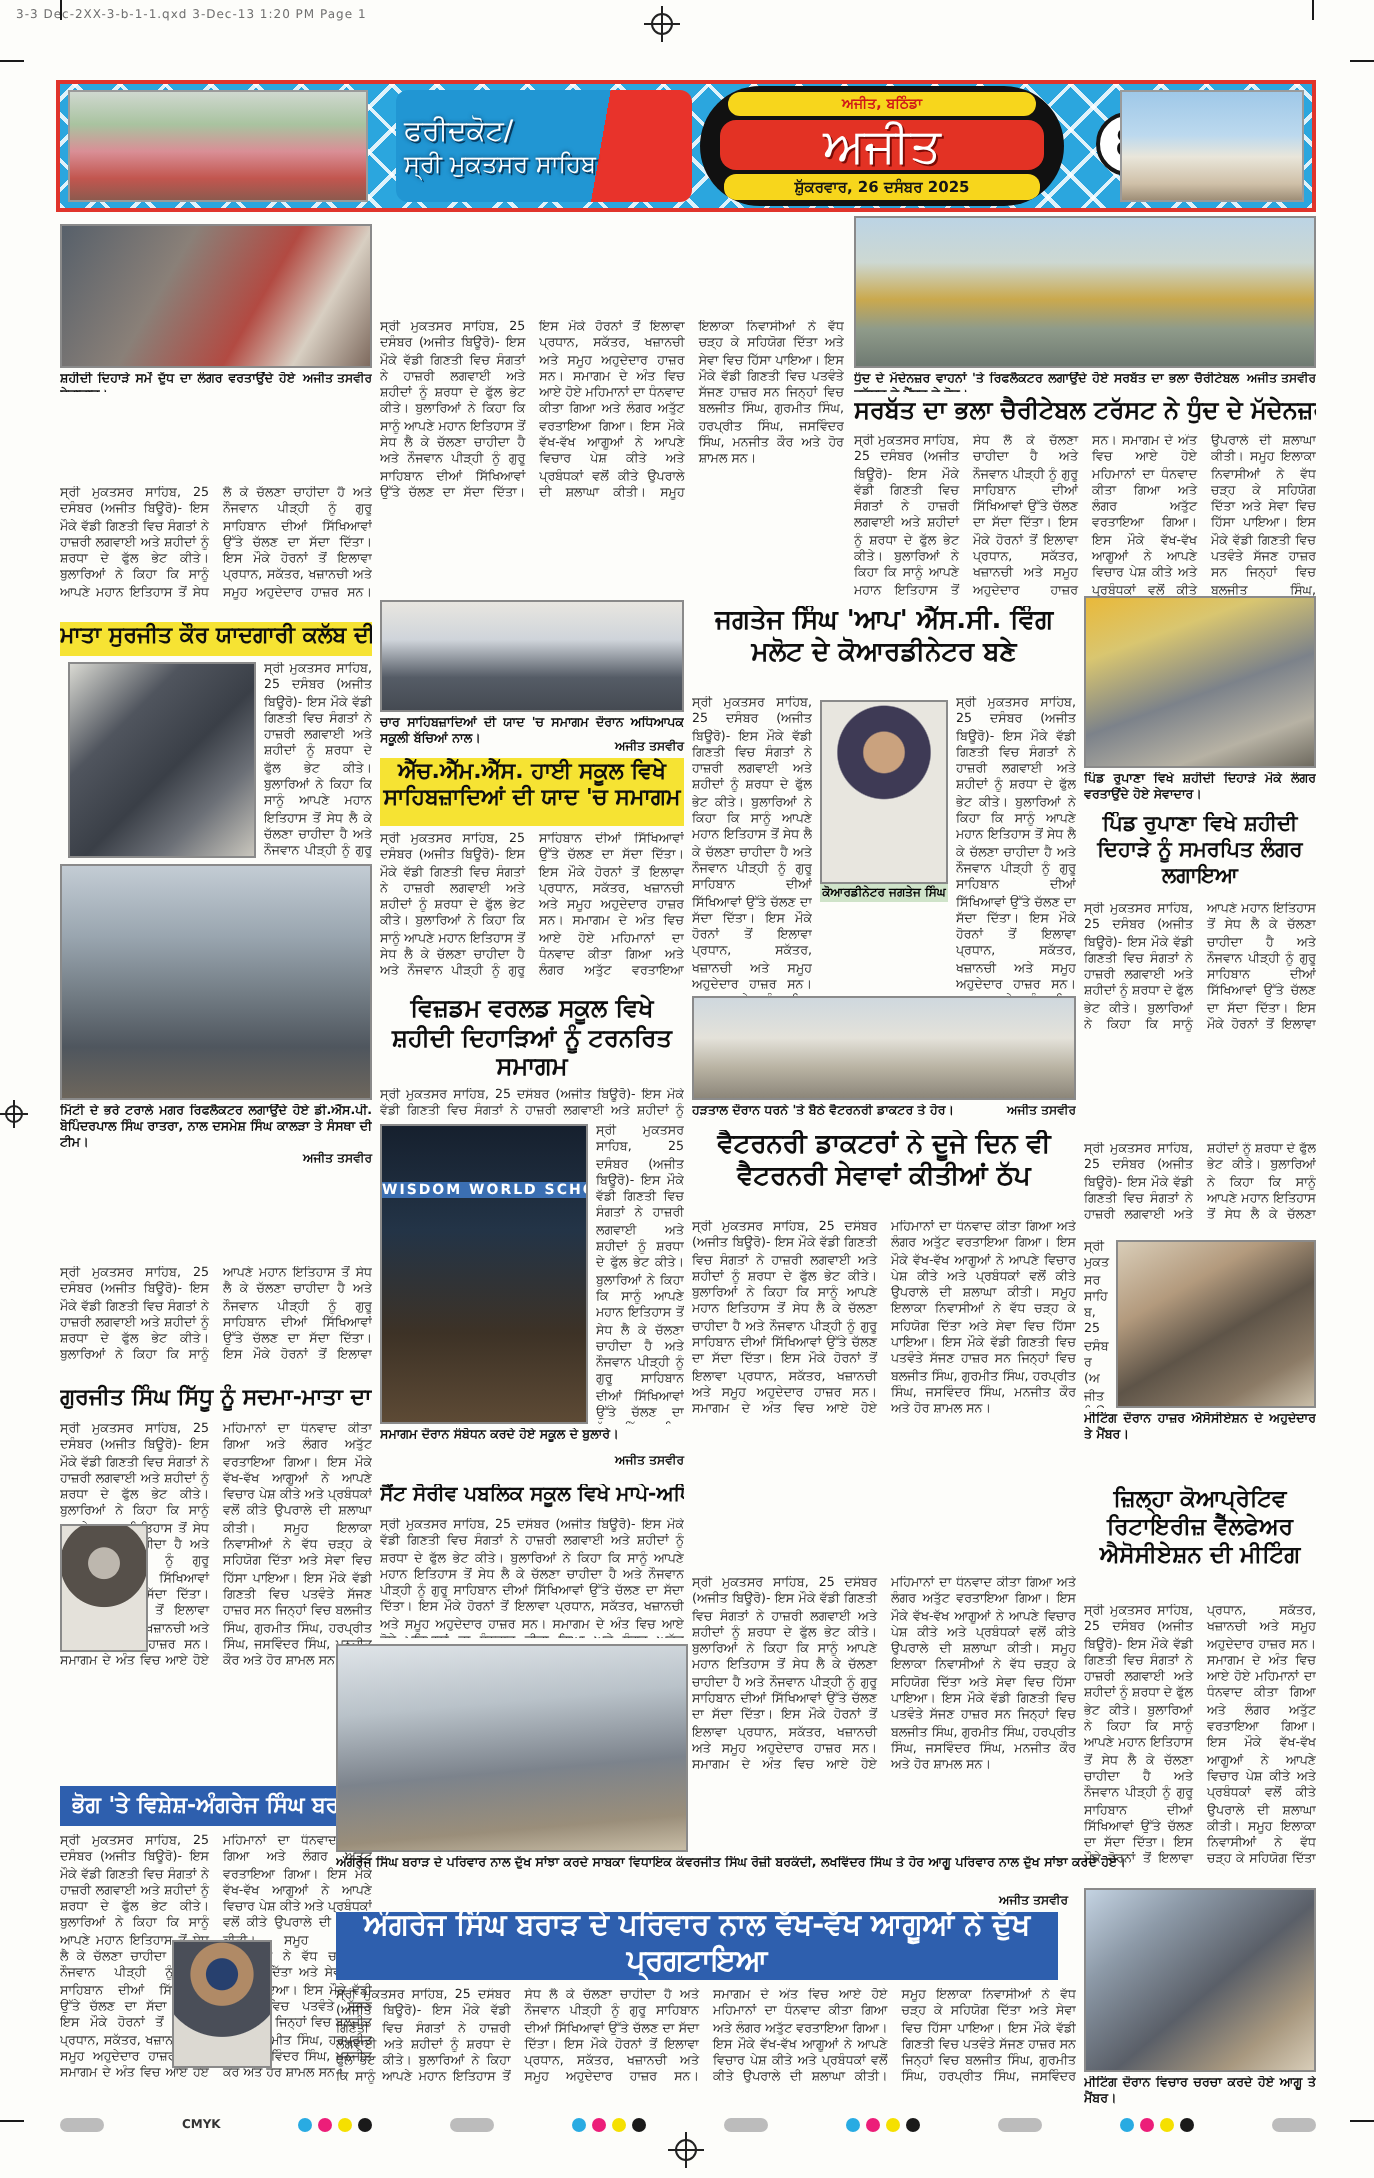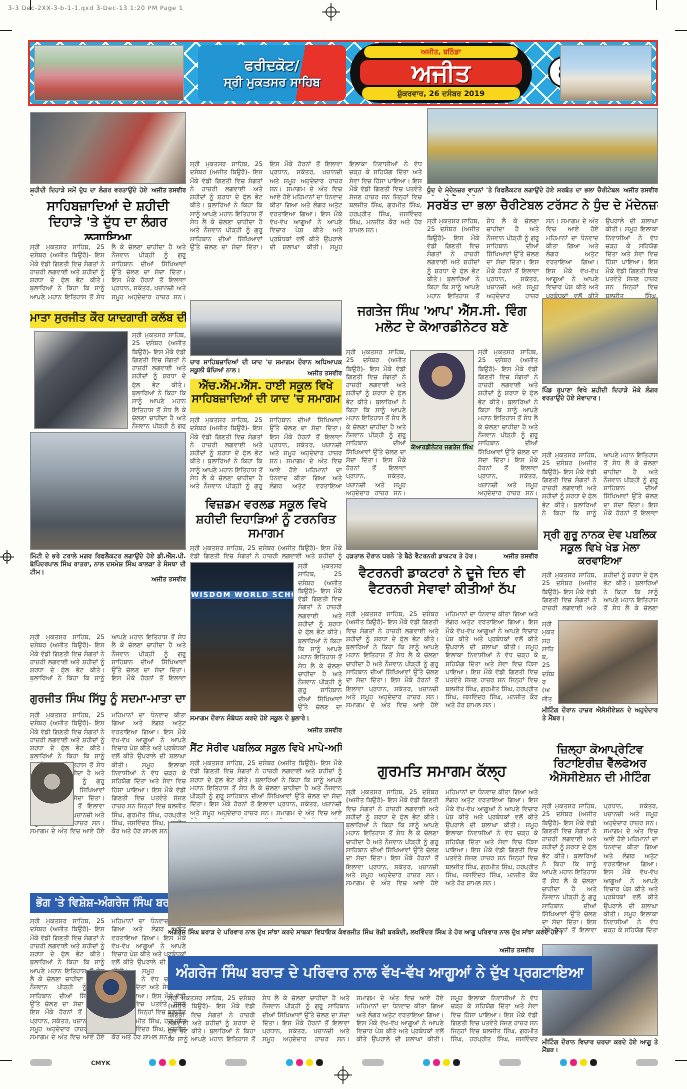--- a/index.html
+++ b/index.html
@@ -19,25 +19,25 @@
   .blueband{background:#2e5fae;color:#ffffff;display:flex;align-items:center;justify-content:center}
   .blueband .hl-in{color:#ffffff}
   .printline{font-size:6px;color:#6f6f6f;letter-spacing:.5px;white-space:nowrap}
   .mast{border:2px solid #e0342b;background:
     repeating-linear-gradient(45deg, rgba(255,255,255,.85) 0 2px, transparent 2px 16px),
     repeating-linear-gradient(-45deg, rgba(255,255,255,.85) 0 2px, transparent 2px 16px),
     #2ba6de}
   .mast-photo{position:absolute;top:3px;bottom:3px;overflow:hidden;border:1px solid #9a9a9a}
   .region-panel{position:absolute;display:flex;flex-direction:column;justify-content:center;gap:1px;
     background:linear-gradient(100deg,#2196d3 68%,#e8332b 68%);border-radius:6px;padding:2px 4px}
-  .region-panel div{color:#fff;font-weight:bold;text-align:center;text-shadow:0 0 2px #083a5e,1px 1px 0 #083a5e}
+  .region-panel div{color:#fff;font-weight:normal;text-shadow:0 0 2px #083a5e,1px 1px 0 #083a5e}
   .oval{position:absolute;background:#111;border-radius:34px;overflow:hidden;display:flex;flex-direction:column}
   .oval .strip-top{background:#f7d61c;color:#d01818;font-size:7px;font-weight:bold;text-align:center;line-height:12px;height:12px;margin:3px 14px 0 14px;border-radius:6px}
   .oval .brand-mid{flex:1;background:#e33224;margin:2px 10px;border-radius:8px;display:flex;align-items:center;justify-content:center}
-  .oval .brand-mid span{color:#fff;font-weight:bold;font-size:24px;line-height:1;text-shadow:1px 1px 0 #7a0b06}
+  .oval .brand-mid span{color:#fff;font-weight:normal;font-size:24px;line-height:1;text-shadow:1px 1px 0 #7a0b06}
   .oval .strip-bot{background:#f7d61c;color:#161616;font-size:7.5px;font-weight:bold;text-align:center;line-height:13px;height:13px;margin:0 12px 3px 12px;border-radius:6px}
   .pgnum{position:absolute;width:32px;height:32px;border-radius:50%;background:#fff;border:2px solid #161616;
     display:flex;align-items:center;justify-content:center;font-size:19px;font-weight:bold;color:#111}
   .regmark{position:absolute}
   .colorbar{position:absolute;display:flex;align-items:center;justify-content:space-between}
   .dotgrp{display:flex;gap:3px}
   .dot{width:7px;height:7px;border-radius:50%}
   .pill{width:22px;height:7px;border-radius:4px;background:#bcbcbc}
   .cropmark{position:absolute;background:#1a1a1a}
   .portrait-cap{font-size:6px;font-weight:bold;text-align:center;background:#cfe3c9;line-height:1.2;padding:1px}
@@ -74,34 +74,33 @@
     <div class="mast-photo" style="left:4px;width:150px;background:linear-gradient(180deg,#cfd8cf 0%,#a9c3a0 30%,#d98f96 55%,#c2564f 80%,#8d5a4e 100%)"></div>
     <div class="region-panel" style="left:168px;top:3px;width:148px;height:56px">
       <div style="font-size:14px">ਫਰੀਦਕੋਟ/</div>
       <div style="font-size:12px">ਸ੍ਰੀ ਮੁਕਤਸਰ ਸਾਹਿਬ</div>
     </div>
     <div class="oval" style="left:320px;top:1px;width:182px;height:60px">
       <div class="strip-top">ਅਜੀਤ, ਬਠਿੰਡਾ</div>
       <div class="brand-mid">
           <span>ਅਜੀਤ</span>
         </div>
-      <div class="strip-bot">ਸ਼ੁੱਕਰਵਾਰ, 26 ਦਸੰਬਰ 2019</div>
+      <div class="strip-bot">ਸ਼ੁੱਕਰਵਾਰ, 26 ਦਸੰਬਰ 2025</div>
     </div>
     <div class="pgnum" style="left:518px;top:14px">
         <span>8</span>
       </div>
     <div class="mast-photo" style="right:4px;width:92px;background:linear-gradient(180deg,#9fc8e8 0%,#bcd9ee 40%,#e9e6da 60%,#cfc0a8 85%,#9f8f78 100%)"></div>
   </div>
 
   <div class="photo" style="left:30px;top:112px;width:156px;height:72px;background:linear-gradient(120deg,#57606a,#8a8078 35%,#b24a42 62%,#d8cfc2 80%,#7e6a5e)"></div>
   <div class="abs caprow" style="left:30px;top:186px;width:156px;height:10px">
     <div class="cap">ਸ਼ਹੀਦੀ ਦਿਹਾੜੇ ਸਮੇਂ ਦੁੱਧ ਦਾ ਲੰਗਰ ਵਰਤਾਉਂਦੇ ਹੋਏ ਸੇਵਾਦਾਰ।</div>
     <div class="credit">ਅਜੀਤ ਤਸਵੀਰ</div>
   </div>
-  <div class="abs hl" style="left:30px;top:198px;width:156px;height:42px;font-size:13px">ਸਾਹਿਬਜ਼ਾਦਿਆਂ ਦੇ ਸ਼ਹੀਦੀ ਦਿਹਾੜੇ 'ਤੇ ਦੁੱਧ ਦਾ ਲੰਗਰ ਲਗਾਇਆ</div>
   <div class="abs body-txt cols2" style="left:30px;top:243px;width:156px;height:64px">ਸ੍ਰੀ ਮੁਕਤਸਰ ਸਾਹਿਬ, 25 ਦਸੰਬਰ (ਅਜੀਤ ਬਿਊਰੋ)- ਇਸ ਮੌਕੇ ਵੱਡੀ ਗਿਣਤੀ ਵਿਚ ਸੰਗਤਾਂ ਨੇ ਹਾਜ਼ਰੀ ਲਗਵਾਈ ਅਤੇ ਸ਼ਹੀਦਾਂ ਨੂੰ ਸ਼ਰਧਾ ਦੇ ਫੁੱਲ ਭੇਟ ਕੀਤੇ। ਬੁਲਾਰਿਆਂ ਨੇ ਕਿਹਾ ਕਿ ਸਾਨੂੰ ਆਪਣੇ ਮਹਾਨ ਇਤਿਹਾਸ ਤੋਂ ਸੇਧ ਲੈ ਕੇ ਚੱਲਣਾ ਚਾਹੀਦਾ ਹੈ ਅਤੇ ਨੌਜਵਾਨ ਪੀੜ੍ਹੀ ਨੂੰ ਗੁਰੂ ਸਾਹਿਬਾਨ ਦੀਆਂ ਸਿੱਖਿਆਵਾਂ ਉੱਤੇ ਚੱਲਣ ਦਾ ਸੱਦਾ ਦਿੱਤਾ। ਇਸ ਮੌਕੇ ਹੋਰਨਾਂ ਤੋਂ ਇਲਾਵਾ ਪ੍ਰਧਾਨ, ਸਕੱਤਰ, ਖਜ਼ਾਨਚੀ ਅਤੇ ਸਮੂਹ ਅਹੁਦੇਦਾਰ ਹਾਜ਼ਰ ਸਨ। ਸਮਾਗਮ ਦੇ ਅੰਤ ਵਿਚ ਆਏ ਹੋਏ ਮਹਿਮਾਨਾਂ ਦਾ ਧੰਨਵਾਦ ਕੀਤਾ ਗਿਆ ਅਤੇ ਲੰਗਰ ਅਤੁੱਟ ਵਰਤਾਇਆ ਗਿਆ। ਇਸ ਮੌਕੇ ਵੱਖ-ਵੱਖ ਆਗੂਆਂ ਨੇ ਆਪਣੇ ਵਿਚਾਰ ਪੇਸ਼ ਕੀਤੇ ਅਤੇ ਪ੍ਰਬੰਧਕਾਂ ਵਲੋਂ ਕੀਤੇ ਉਪਰਾਲੇ ਦੀ ਸ਼ਲਾਘਾ ਕੀਤੀ। ਸਮੂਹ ਇਲਾਕਾ ਨਿਵਾਸੀਆਂ ਨੇ ਵੱਧ ਚੜ੍ਹ ਕੇ ਸਹਿਯੋਗ ਦਿੱਤਾ ਅਤੇ ਸੇਵਾ ਵਿਚ ਹਿੱਸਾ ਪਾਇਆ। ਇਸ ਮੌਕੇ ਵੱਡੀ ਗਿਣਤੀ ਵਿਚ ਪਤਵੰਤੇ ਸੱਜਣ ਹਾਜ਼ਰ ਸਨ ਜਿਨ੍ਹਾਂ ਵਿਚ ਬਲਜੀਤ ਸਿੰਘ, ਗੁਰਮੀਤ ਸਿੰਘ, ਹਰਪ੍ਰੀਤ ਸਿੰਘ, ਜਸਵਿੰਦਰ ਸਿੰਘ, ਮਨਜੀਤ ਕੌਰ ਅਤੇ ਹੋਰ ਸ਼ਾਮਲ ਸਨ।</div>
 
   <div class="abs body-txt cols3" style="left:190px;top:160px;width:232px;height:146px">ਸ੍ਰੀ ਮੁਕਤਸਰ ਸਾਹਿਬ, 25 ਦਸੰਬਰ (ਅਜੀਤ ਬਿਊਰੋ)- ਇਸ ਮੌਕੇ ਵੱਡੀ ਗਿਣਤੀ ਵਿਚ ਸੰਗਤਾਂ ਨੇ ਹਾਜ਼ਰੀ ਲਗਵਾਈ ਅਤੇ ਸ਼ਹੀਦਾਂ ਨੂੰ ਸ਼ਰਧਾ ਦੇ ਫੁੱਲ ਭੇਟ ਕੀਤੇ। ਬੁਲਾਰਿਆਂ ਨੇ ਕਿਹਾ ਕਿ ਸਾਨੂੰ ਆਪਣੇ ਮਹਾਨ ਇਤਿਹਾਸ ਤੋਂ ਸੇਧ ਲੈ ਕੇ ਚੱਲਣਾ ਚਾਹੀਦਾ ਹੈ ਅਤੇ ਨੌਜਵਾਨ ਪੀੜ੍ਹੀ ਨੂੰ ਗੁਰੂ ਸਾਹਿਬਾਨ ਦੀਆਂ ਸਿੱਖਿਆਵਾਂ ਉੱਤੇ ਚੱਲਣ ਦਾ ਸੱਦਾ ਦਿੱਤਾ। ਇਸ ਮੌਕੇ ਹੋਰਨਾਂ ਤੋਂ ਇਲਾਵਾ ਪ੍ਰਧਾਨ, ਸਕੱਤਰ, ਖਜ਼ਾਨਚੀ ਅਤੇ ਸਮੂਹ ਅਹੁਦੇਦਾਰ ਹਾਜ਼ਰ ਸਨ। ਸਮਾਗਮ ਦੇ ਅੰਤ ਵਿਚ ਆਏ ਹੋਏ ਮਹਿਮਾਨਾਂ ਦਾ ਧੰਨਵਾਦ ਕੀਤਾ ਗਿਆ ਅਤੇ ਲੰਗਰ ਅਤੁੱਟ ਵਰਤਾਇਆ ਗਿਆ। ਇਸ ਮੌਕੇ ਵੱਖ-ਵੱਖ ਆਗੂਆਂ ਨੇ ਆਪਣੇ ਵਿਚਾਰ ਪੇਸ਼ ਕੀਤੇ ਅਤੇ ਪ੍ਰਬੰਧਕਾਂ ਵਲੋਂ ਕੀਤੇ ਉਪਰਾਲੇ ਦੀ ਸ਼ਲਾਘਾ ਕੀਤੀ। ਸਮੂਹ ਇਲਾਕਾ ਨਿਵਾਸੀਆਂ ਨੇ ਵੱਧ ਚੜ੍ਹ ਕੇ ਸਹਿਯੋਗ ਦਿੱਤਾ ਅਤੇ ਸੇਵਾ ਵਿਚ ਹਿੱਸਾ ਪਾਇਆ। ਇਸ ਮੌਕੇ ਵੱਡੀ ਗਿਣਤੀ ਵਿਚ ਪਤਵੰਤੇ ਸੱਜਣ ਹਾਜ਼ਰ ਸਨ ਜਿਨ੍ਹਾਂ ਵਿਚ ਬਲਜੀਤ ਸਿੰਘ, ਗੁਰਮੀਤ ਸਿੰਘ, ਹਰਪ੍ਰੀਤ ਸਿੰਘ, ਜਸਵਿੰਦਰ ਸਿੰਘ, ਮਨਜੀਤ ਕੌਰ ਅਤੇ ਹੋਰ ਸ਼ਾਮਲ ਸਨ।</div>
 
   <div class="photo" style="left:427px;top:108px;width:231px;height:76px;background:linear-gradient(180deg,#bcd4e4 0%,#cdd8d2 30%,#caa94e 55%,#8f9b8a 75%,#6f7a72 100%)"></div>
   <div class="abs caprow" style="left:427px;top:186px;width:231px;height:10px">
     <div class="cap">ਧੁੰਦ ਦੇ ਮੱਦੇਨਜ਼ਰ ਵਾਹਨਾਂ 'ਤੇ ਰਿਫਲੈਕਟਰ ਲਗਾਉਂਦੇ ਹੋਏ ਸਰਬੱਤ ਦਾ ਭਲਾ ਚੈਰੀਟੇਬਲ ਟਰੱਸਟ ਦੇ ਮੈਂਬਰ ਤੇ ਹੋਰ।</div>
     <div class="credit">ਅਜੀਤ ਤਸਵੀਰ</div>
   </div>
   <div class="abs hl" style="left:427px;top:198px;width:231px;height:16px;font-size:12px;white-space:nowrap">ਸਰਬੱਤ ਦਾ ਭਲਾ ਚੈਰੀਟੇਬਲ ਟਰੱਸਟ ਨੇ ਧੁੰਦ ਦੇ ਮੱਦੇਨਜ਼ਰ ਲਗਾਏ ਰਿਫਲੈਕਟਰ</div>
@@ -124,22 +123,22 @@
   <div class="abs" style="left:410px;top:350px;width:64px;height:112px">
     <div style="width:64px;height:92px;border:1px solid #8a8a8a;background:radial-gradient(circle at 50% 28%, #caa27e 0 14%, #3e3a55 15% 32%, #e8e6df 33% 100%)"></div>
     <div class="portrait-cap">ਕੋਆਰਡੀਨੇਟਰ ਜਗਤੇਜ ਸਿੰਘ</div>
   </div>
   <div class="abs body-txt" style="left:478px;top:348px;width:60px;height:152px">ਸ੍ਰੀ ਮੁਕਤਸਰ ਸਾਹਿਬ, 25 ਦਸੰਬਰ (ਅਜੀਤ ਬਿਊਰੋ)- ਇਸ ਮੌਕੇ ਵੱਡੀ ਗਿਣਤੀ ਵਿਚ ਸੰਗਤਾਂ ਨੇ ਹਾਜ਼ਰੀ ਲਗਵਾਈ ਅਤੇ ਸ਼ਹੀਦਾਂ ਨੂੰ ਸ਼ਰਧਾ ਦੇ ਫੁੱਲ ਭੇਟ ਕੀਤੇ। ਬੁਲਾਰਿਆਂ ਨੇ ਕਿਹਾ ਕਿ ਸਾਨੂੰ ਆਪਣੇ ਮਹਾਨ ਇਤਿਹਾਸ ਤੋਂ ਸੇਧ ਲੈ ਕੇ ਚੱਲਣਾ ਚਾਹੀਦਾ ਹੈ ਅਤੇ ਨੌਜਵਾਨ ਪੀੜ੍ਹੀ ਨੂੰ ਗੁਰੂ ਸਾਹਿਬਾਨ ਦੀਆਂ ਸਿੱਖਿਆਵਾਂ ਉੱਤੇ ਚੱਲਣ ਦਾ ਸੱਦਾ ਦਿੱਤਾ। ਇਸ ਮੌਕੇ ਹੋਰਨਾਂ ਤੋਂ ਇਲਾਵਾ ਪ੍ਰਧਾਨ, ਸਕੱਤਰ, ਖਜ਼ਾਨਚੀ ਅਤੇ ਸਮੂਹ ਅਹੁਦੇਦਾਰ ਹਾਜ਼ਰ ਸਨ। ਸਮਾਗਮ ਦੇ ਅੰਤ ਵਿਚ ਆਏ ਹੋਏ ਮਹਿਮਾਨਾਂ ਦਾ ਧੰਨਵਾਦ ਕੀਤਾ ਗਿਆ ਅਤੇ ਲੰਗਰ ਅਤੁੱਟ ਵਰਤਾਇਆ ਗਿਆ। ਇਸ ਮੌਕੇ ਵੱਖ-ਵੱਖ ਆਗੂਆਂ ਨੇ ਆਪਣੇ ਵਿਚਾਰ ਪੇਸ਼ ਕੀਤੇ ਅਤੇ ਪ੍ਰਬੰਧਕਾਂ ਵਲੋਂ ਕੀਤੇ ਉਪਰਾਲੇ ਦੀ ਸ਼ਲਾਘਾ ਕੀਤੀ। ਸਮੂਹ ਇਲਾਕਾ ਨਿਵਾਸੀਆਂ ਨੇ ਵੱਧ ਚੜ੍ਹ ਕੇ ਸਹਿਯੋਗ ਦਿੱਤਾ ਅਤੇ ਸੇਵਾ ਵਿਚ ਹਿੱਸਾ ਪਾਇਆ। ਇਸ ਮੌਕੇ ਵੱਡੀ ਗਿਣਤੀ ਵਿਚ ਪਤਵੰਤੇ ਸੱਜਣ ਹਾਜ਼ਰ ਸਨ ਜਿਨ੍ਹਾਂ ਵਿਚ ਬਲਜੀਤ ਸਿੰਘ, ਗੁਰਮੀਤ ਸਿੰਘ, ਹਰਪ੍ਰੀਤ ਸਿੰਘ, ਜਸਵਿੰਦਰ ਸਿੰਘ, ਮਨਜੀਤ ਕੌਰ ਅਤੇ ਹੋਰ ਸ਼ਾਮਲ ਸਨ।</div>
 
   <div class="photo" style="left:542px;top:298px;width:116px;height:86px;background:linear-gradient(160deg,#e9b93a 0%,#d9c670 25%,#7c828a 55%,#b7b2a4 80%,#6e6a5f 100%)"></div>
   <div class="abs caprow" style="left:542px;top:386px;width:116px;height:18px">
     <div class="cap">ਪਿੰਡ ਰੁਪਾਣਾ ਵਿਖੇ ਸ਼ਹੀਦੀ ਦਿਹਾੜੇ ਮੌਕੇ ਲੰਗਰ ਵਰਤਾਉਂਦੇ ਹੋਏ ਸੇਵਾਦਾਰ।</div>
   </div>
+  <div class="abs hl" style="left:542px;top:406px;width:116px;height:42px;font-size:10.5px">ਪਿੰਡ ਰੁਪਾਣਾ ਵਿਖੇ ਸ਼ਹੀਦੀ ਦਿਹਾੜੇ ਨੂੰ ਸਮਰਪਿਤ ਲੰਗਰ ਲਗਾਇਆ</div>
   <div class="abs body-txt cols2" style="left:542px;top:451px;width:116px;height:74px">ਸ੍ਰੀ ਮੁਕਤਸਰ ਸਾਹਿਬ, 25 ਦਸੰਬਰ (ਅਜੀਤ ਬਿਊਰੋ)- ਇਸ ਮੌਕੇ ਵੱਡੀ ਗਿਣਤੀ ਵਿਚ ਸੰਗਤਾਂ ਨੇ ਹਾਜ਼ਰੀ ਲਗਵਾਈ ਅਤੇ ਸ਼ਹੀਦਾਂ ਨੂੰ ਸ਼ਰਧਾ ਦੇ ਫੁੱਲ ਭੇਟ ਕੀਤੇ। ਬੁਲਾਰਿਆਂ ਨੇ ਕਿਹਾ ਕਿ ਸਾਨੂੰ ਆਪਣੇ ਮਹਾਨ ਇਤਿਹਾਸ ਤੋਂ ਸੇਧ ਲੈ ਕੇ ਚੱਲਣਾ ਚਾਹੀਦਾ ਹੈ ਅਤੇ ਨੌਜਵਾਨ ਪੀੜ੍ਹੀ ਨੂੰ ਗੁਰੂ ਸਾਹਿਬਾਨ ਦੀਆਂ ਸਿੱਖਿਆਵਾਂ ਉੱਤੇ ਚੱਲਣ ਦਾ ਸੱਦਾ ਦਿੱਤਾ। ਇਸ ਮੌਕੇ ਹੋਰਨਾਂ ਤੋਂ ਇਲਾਵਾ ਪ੍ਰਧਾਨ, ਸਕੱਤਰ, ਖਜ਼ਾਨਚੀ ਅਤੇ ਸਮੂਹ ਅਹੁਦੇਦਾਰ ਹਾਜ਼ਰ ਸਨ। ਸਮਾਗਮ ਦੇ ਅੰਤ ਵਿਚ ਆਏ ਹੋਏ ਮਹਿਮਾਨਾਂ ਦਾ ਧੰਨਵਾਦ ਕੀਤਾ ਗਿਆ ਅਤੇ ਲੰਗਰ ਅਤੁੱਟ ਵਰਤਾਇਆ ਗਿਆ। ਇਸ ਮੌਕੇ ਵੱਖ-ਵੱਖ ਆਗੂਆਂ ਨੇ ਆਪਣੇ ਵਿਚਾਰ ਪੇਸ਼ ਕੀਤੇ ਅਤੇ ਪ੍ਰਬੰਧਕਾਂ ਵਲੋਂ ਕੀਤੇ ਉਪਰਾਲੇ ਦੀ ਸ਼ਲਾਘਾ ਕੀਤੀ। ਸਮੂਹ ਇਲਾਕਾ ਨਿਵਾਸੀਆਂ ਨੇ ਵੱਧ ਚੜ੍ਹ ਕੇ ਸਹਿਯੋਗ ਦਿੱਤਾ ਅਤੇ ਸੇਵਾ ਵਿਚ ਹਿੱਸਾ ਪਾਇਆ। ਇਸ ਮੌਕੇ ਵੱਡੀ ਗਿਣਤੀ ਵਿਚ ਪਤਵੰਤੇ ਸੱਜਣ ਹਾਜ਼ਰ ਸਨ ਜਿਨ੍ਹਾਂ ਵਿਚ ਬਲਜੀਤ ਸਿੰਘ, ਗੁਰਮੀਤ ਸਿੰਘ, ਹਰਪ੍ਰੀਤ ਸਿੰਘ, ਜਸਵਿੰਦਰ ਸਿੰਘ, ਮਨਜੀਤ ਕੌਰ ਅਤੇ ਹੋਰ ਸ਼ਾਮਲ ਸਨ।</div>
-  <div class="abs hl" style="left:542px;top:528px;width:116px;height:40px;font-size:10.5px">ਸ੍ਰੀ ਗੁਰੂ ਨਾਨਕ ਦੇਵ ਪਬਲਿਕ ਸਕੂਲ ਵਿਖੇ ਖੇਡ ਮੇਲਾ ਕਰਵਾਇਆ</div>
   <div class="abs body-txt cols2" style="left:542px;top:571px;width:116px;height:46px">ਸ੍ਰੀ ਮੁਕਤਸਰ ਸਾਹਿਬ, 25 ਦਸੰਬਰ (ਅਜੀਤ ਬਿਊਰੋ)- ਇਸ ਮੌਕੇ ਵੱਡੀ ਗਿਣਤੀ ਵਿਚ ਸੰਗਤਾਂ ਨੇ ਹਾਜ਼ਰੀ ਲਗਵਾਈ ਅਤੇ ਸ਼ਹੀਦਾਂ ਨੂੰ ਸ਼ਰਧਾ ਦੇ ਫੁੱਲ ਭੇਟ ਕੀਤੇ। ਬੁਲਾਰਿਆਂ ਨੇ ਕਿਹਾ ਕਿ ਸਾਨੂੰ ਆਪਣੇ ਮਹਾਨ ਇਤਿਹਾਸ ਤੋਂ ਸੇਧ ਲੈ ਕੇ ਚੱਲਣਾ ਚਾਹੀਦਾ ਹੈ ਅਤੇ ਨੌਜਵਾਨ ਪੀੜ੍ਹੀ ਨੂੰ ਗੁਰੂ ਸਾਹਿਬਾਨ ਦੀਆਂ ਸਿੱਖਿਆਵਾਂ ਉੱਤੇ ਚੱਲਣ ਦਾ ਸੱਦਾ ਦਿੱਤਾ। ਇਸ ਮੌਕੇ ਹੋਰਨਾਂ ਤੋਂ ਇਲਾਵਾ ਪ੍ਰਧਾਨ, ਸਕੱਤਰ, ਖਜ਼ਾਨਚੀ ਅਤੇ ਸਮੂਹ ਅਹੁਦੇਦਾਰ ਹਾਜ਼ਰ ਸਨ। ਸਮਾਗਮ ਦੇ ਅੰਤ ਵਿਚ ਆਏ ਹੋਏ ਮਹਿਮਾਨਾਂ ਦਾ ਧੰਨਵਾਦ ਕੀਤਾ ਗਿਆ ਅਤੇ ਲੰਗਰ ਅਤੁੱਟ ਵਰਤਾਇਆ ਗਿਆ। ਇਸ ਮੌਕੇ ਵੱਖ-ਵੱਖ ਆਗੂਆਂ ਨੇ ਆਪਣੇ ਵਿਚਾਰ ਪੇਸ਼ ਕੀਤੇ ਅਤੇ ਪ੍ਰਬੰਧਕਾਂ ਵਲੋਂ ਕੀਤੇ ਉਪਰਾਲੇ ਦੀ ਸ਼ਲਾਘਾ ਕੀਤੀ। ਸਮੂਹ ਇਲਾਕਾ ਨਿਵਾਸੀਆਂ ਨੇ ਵੱਧ ਚੜ੍ਹ ਕੇ ਸਹਿਯੋਗ ਦਿੱਤਾ ਅਤੇ ਸੇਵਾ ਵਿਚ ਹਿੱਸਾ ਪਾਇਆ। ਇਸ ਮੌਕੇ ਵੱਡੀ ਗਿਣਤੀ ਵਿਚ ਪਤਵੰਤੇ ਸੱਜਣ ਹਾਜ਼ਰ ਸਨ ਜਿਨ੍ਹਾਂ ਵਿਚ ਬਲਜੀਤ ਸਿੰਘ, ਗੁਰਮੀਤ ਸਿੰਘ, ਹਰਪ੍ਰੀਤ ਸਿੰਘ, ਜਸਵਿੰਦਰ ਸਿੰਘ, ਮਨਜੀਤ ਕੌਰ ਅਤੇ ਹੋਰ ਸ਼ਾਮਲ ਸਨ।</div>
   <div class="abs body-txt" style="left:542px;top:620px;width:13px;height:84px">ਸ੍ਰੀ ਮੁਕਤਸਰ ਸਾਹਿਬ, 25 ਦਸੰਬਰ (ਅਜੀਤ ਬਿਊਰੋ)- ਇਸ ਮੌਕੇ ਵੱਡੀ ਗਿਣਤੀ ਵਿਚ ਸੰਗਤਾਂ ਨੇ ਹਾਜ਼ਰੀ ਲਗਵਾਈ ਅਤੇ ਸ਼ਹੀਦਾਂ ਨੂੰ ਸ਼ਰਧਾ ਦੇ ਫੁੱਲ ਭੇਟ ਕੀਤੇ। ਬੁਲਾਰਿਆਂ ਨੇ ਕਿਹਾ ਕਿ ਸਾਨੂੰ ਆਪਣੇ ਮਹਾਨ ਇਤਿਹਾਸ ਤੋਂ ਸੇਧ ਲੈ ਕੇ ਚੱਲਣਾ ਚਾਹੀਦਾ ਹੈ ਅਤੇ ਨੌਜਵਾਨ ਪੀੜ੍ਹੀ ਨੂੰ ਗੁਰੂ ਸਾਹਿਬਾਨ ਦੀਆਂ ਸਿੱਖਿਆਵਾਂ ਉੱਤੇ ਚੱਲਣ ਦਾ ਸੱਦਾ ਦਿੱਤਾ। ਇਸ ਮੌਕੇ ਹੋਰਨਾਂ ਤੋਂ ਇਲਾਵਾ ਪ੍ਰਧਾਨ, ਸਕੱਤਰ, ਖਜ਼ਾਨਚੀ ਅਤੇ ਸਮੂਹ ਅਹੁਦੇਦਾਰ ਹਾਜ਼ਰ ਸਨ। ਸਮਾਗਮ ਦੇ ਅੰਤ ਵਿਚ ਆਏ ਹੋਏ ਮਹਿਮਾਨਾਂ ਦਾ ਧੰਨਵਾਦ ਕੀਤਾ ਗਿਆ ਅਤੇ ਲੰਗਰ ਅਤੁੱਟ ਵਰਤਾਇਆ ਗਿਆ। ਇਸ ਮੌਕੇ ਵੱਖ-ਵੱਖ ਆਗੂਆਂ ਨੇ ਆਪਣੇ ਵਿਚਾਰ ਪੇਸ਼ ਕੀਤੇ ਅਤੇ ਪ੍ਰਬੰਧਕਾਂ ਵਲੋਂ ਕੀਤੇ ਉਪਰਾਲੇ ਦੀ ਸ਼ਲਾਘਾ ਕੀਤੀ। ਸਮੂਹ ਇਲਾਕਾ ਨਿਵਾਸੀਆਂ ਨੇ ਵੱਧ ਚੜ੍ਹ ਕੇ ਸਹਿਯੋਗ ਦਿੱਤਾ ਅਤੇ ਸੇਵਾ ਵਿਚ ਹਿੱਸਾ ਪਾਇਆ। ਇਸ ਮੌਕੇ ਵੱਡੀ ਗਿਣਤੀ ਵਿਚ ਪਤਵੰਤੇ ਸੱਜਣ ਹਾਜ਼ਰ ਸਨ ਜਿਨ੍ਹਾਂ ਵਿਚ ਬਲਜੀਤ ਸਿੰਘ, ਗੁਰਮੀਤ ਸਿੰਘ, ਹਰਪ੍ਰੀਤ ਸਿੰਘ, ਜਸਵਿੰਦਰ ਸਿੰਘ, ਮਨਜੀਤ ਕੌਰ ਅਤੇ ਹੋਰ ਸ਼ਾਮਲ ਸਨ।</div>
   <div class="photo" style="left:558px;top:620px;width:100px;height:84px;background:linear-gradient(150deg,#d9cdb8 0%,#b39a7d 30%,#5e5448 55%,#8c7b66 80%,#cabfa9 100%)"></div>
   <div class="abs caprow" style="left:542px;top:706px;width:116px;height:26px">
     <div class="cap">ਮੀਟਿੰਗ ਦੌਰਾਨ ਹਾਜ਼ਰ ਐਸੋਸੀਏਸ਼ਨ ਦੇ ਅਹੁਦੇਦਾਰ ਤੇ ਮੈਂਬਰ।</div>
   </div>
   <div class="abs hl" style="left:542px;top:742px;width:116px;height:56px;font-size:11.5px">ਜ਼ਿਲ੍ਹਾ ਕੋਆਪ੍ਰੇਟਿਵ ਰਿਟਾਇਰੀਜ਼ ਵੈੱਲਫੇਅਰ ਐਸੋਸੀਏਸ਼ਨ ਦੀ ਮੀਟਿੰਗ</div>
   <div class="abs body-txt cols2" style="left:542px;top:802px;width:116px;height:138px">ਸ੍ਰੀ ਮੁਕਤਸਰ ਸਾਹਿਬ, 25 ਦਸੰਬਰ (ਅਜੀਤ ਬਿਊਰੋ)- ਇਸ ਮੌਕੇ ਵੱਡੀ ਗਿਣਤੀ ਵਿਚ ਸੰਗਤਾਂ ਨੇ ਹਾਜ਼ਰੀ ਲਗਵਾਈ ਅਤੇ ਸ਼ਹੀਦਾਂ ਨੂੰ ਸ਼ਰਧਾ ਦੇ ਫੁੱਲ ਭੇਟ ਕੀਤੇ। ਬੁਲਾਰਿਆਂ ਨੇ ਕਿਹਾ ਕਿ ਸਾਨੂੰ ਆਪਣੇ ਮਹਾਨ ਇਤਿਹਾਸ ਤੋਂ ਸੇਧ ਲੈ ਕੇ ਚੱਲਣਾ ਚਾਹੀਦਾ ਹੈ ਅਤੇ ਨੌਜਵਾਨ ਪੀੜ੍ਹੀ ਨੂੰ ਗੁਰੂ ਸਾਹਿਬਾਨ ਦੀਆਂ ਸਿੱਖਿਆਵਾਂ ਉੱਤੇ ਚੱਲਣ ਦਾ ਸੱਦਾ ਦਿੱਤਾ। ਇਸ ਮੌਕੇ ਹੋਰਨਾਂ ਤੋਂ ਇਲਾਵਾ ਪ੍ਰਧਾਨ, ਸਕੱਤਰ, ਖਜ਼ਾਨਚੀ ਅਤੇ ਸਮੂਹ ਅਹੁਦੇਦਾਰ ਹਾਜ਼ਰ ਸਨ। ਸਮਾਗਮ ਦੇ ਅੰਤ ਵਿਚ ਆਏ ਹੋਏ ਮਹਿਮਾਨਾਂ ਦਾ ਧੰਨਵਾਦ ਕੀਤਾ ਗਿਆ ਅਤੇ ਲੰਗਰ ਅਤੁੱਟ ਵਰਤਾਇਆ ਗਿਆ। ਇਸ ਮੌਕੇ ਵੱਖ-ਵੱਖ ਆਗੂਆਂ ਨੇ ਆਪਣੇ ਵਿਚਾਰ ਪੇਸ਼ ਕੀਤੇ ਅਤੇ ਪ੍ਰਬੰਧਕਾਂ ਵਲੋਂ ਕੀਤੇ ਉਪਰਾਲੇ ਦੀ ਸ਼ਲਾਘਾ ਕੀਤੀ। ਸਮੂਹ ਇਲਾਕਾ ਨਿਵਾਸੀਆਂ ਨੇ ਵੱਧ ਚੜ੍ਹ ਕੇ ਸਹਿਯੋਗ ਦਿੱਤਾ ਅਤੇ ਸੇਵਾ ਵਿਚ ਹਿੱਸਾ ਪਾਇਆ। ਇਸ ਮੌਕੇ ਵੱਡੀ ਗਿਣਤੀ ਵਿਚ ਪਤਵੰਤੇ ਸੱਜਣ ਹਾਜ਼ਰ ਸਨ ਜਿਨ੍ਹਾਂ ਵਿਚ ਬਲਜੀਤ ਸਿੰਘ, ਗੁਰਮੀਤ ਸਿੰਘ, ਹਰਪ੍ਰੀਤ ਸਿੰਘ, ਜਸਵਿੰਦਰ ਸਿੰਘ, ਮਨਜੀਤ ਕੌਰ ਅਤੇ ਹੋਰ ਸ਼ਾਮਲ ਸਨ।</div>
   <div class="photo" style="left:542px;top:944px;width:116px;height:92px;background:linear-gradient(140deg,#c4d3e2 0%,#8d9aa8 25%,#5a5f68 55%,#a8987f 80%,#d8cdb8 100%)"></div>
   <div class="abs caprow" style="left:542px;top:1038px;width:116px;height:14px">
@@ -179,28 +178,27 @@
   <div class="photo" style="left:168px;top:822px;width:176px;height:104px;background:linear-gradient(175deg,#dfe4e8 0%,#b9c2c9 30%,#7c838c 60%,#9a8e7a 85%,#c8bda6 100%)"></div>
 
   <div class="photo" style="left:346px;top:498px;width:192px;height:52px;background:linear-gradient(180deg,#cfd8de 0%,#e4e2da 40%,#b8b2a2 70%,#8c867a 100%)"></div>
   <div class="abs caprow" style="left:346px;top:552px;width:192px;height:10px">
     <div class="cap">ਹੜਤਾਲ ਦੌਰਾਨ ਧਰਨੇ 'ਤੇ ਬੈਠੇ ਵੈਟਰਨਰੀ ਡਾਕਟਰ ਤੇ ਹੋਰ।</div>
     <div class="credit">ਅਜੀਤ ਤਸਵੀਰ</div>
   </div>
   <div class="abs hl" style="left:346px;top:565px;width:192px;height:42px;font-size:13px">ਵੈਟਰਨਰੀ ਡਾਕਟਰਾਂ ਨੇ ਦੂਜੇ ਦਿਨ ਵੀ ਵੈਟਰਨਰੀ ਸੇਵਾਵਾਂ ਕੀਤੀਆਂ ਠੱਪ</div>
   <div class="abs body-txt cols2" style="left:346px;top:610px;width:192px;height:148px">ਸ੍ਰੀ ਮੁਕਤਸਰ ਸਾਹਿਬ, 25 ਦਸੰਬਰ (ਅਜੀਤ ਬਿਊਰੋ)- ਇਸ ਮੌਕੇ ਵੱਡੀ ਗਿਣਤੀ ਵਿਚ ਸੰਗਤਾਂ ਨੇ ਹਾਜ਼ਰੀ ਲਗਵਾਈ ਅਤੇ ਸ਼ਹੀਦਾਂ ਨੂੰ ਸ਼ਰਧਾ ਦੇ ਫੁੱਲ ਭੇਟ ਕੀਤੇ। ਬੁਲਾਰਿਆਂ ਨੇ ਕਿਹਾ ਕਿ ਸਾਨੂੰ ਆਪਣੇ ਮਹਾਨ ਇਤਿਹਾਸ ਤੋਂ ਸੇਧ ਲੈ ਕੇ ਚੱਲਣਾ ਚਾਹੀਦਾ ਹੈ ਅਤੇ ਨੌਜਵਾਨ ਪੀੜ੍ਹੀ ਨੂੰ ਗੁਰੂ ਸਾਹਿਬਾਨ ਦੀਆਂ ਸਿੱਖਿਆਵਾਂ ਉੱਤੇ ਚੱਲਣ ਦਾ ਸੱਦਾ ਦਿੱਤਾ। ਇਸ ਮੌਕੇ ਹੋਰਨਾਂ ਤੋਂ ਇਲਾਵਾ ਪ੍ਰਧਾਨ, ਸਕੱਤਰ, ਖਜ਼ਾਨਚੀ ਅਤੇ ਸਮੂਹ ਅਹੁਦੇਦਾਰ ਹਾਜ਼ਰ ਸਨ। ਸਮਾਗਮ ਦੇ ਅੰਤ ਵਿਚ ਆਏ ਹੋਏ ਮਹਿਮਾਨਾਂ ਦਾ ਧੰਨਵਾਦ ਕੀਤਾ ਗਿਆ ਅਤੇ ਲੰਗਰ ਅਤੁੱਟ ਵਰਤਾਇਆ ਗਿਆ। ਇਸ ਮੌਕੇ ਵੱਖ-ਵੱਖ ਆਗੂਆਂ ਨੇ ਆਪਣੇ ਵਿਚਾਰ ਪੇਸ਼ ਕੀਤੇ ਅਤੇ ਪ੍ਰਬੰਧਕਾਂ ਵਲੋਂ ਕੀਤੇ ਉਪਰਾਲੇ ਦੀ ਸ਼ਲਾਘਾ ਕੀਤੀ। ਸਮੂਹ ਇਲਾਕਾ ਨਿਵਾਸੀਆਂ ਨੇ ਵੱਧ ਚੜ੍ਹ ਕੇ ਸਹਿਯੋਗ ਦਿੱਤਾ ਅਤੇ ਸੇਵਾ ਵਿਚ ਹਿੱਸਾ ਪਾਇਆ। ਇਸ ਮੌਕੇ ਵੱਡੀ ਗਿਣਤੀ ਵਿਚ ਪਤਵੰਤੇ ਸੱਜਣ ਹਾਜ਼ਰ ਸਨ ਜਿਨ੍ਹਾਂ ਵਿਚ ਬਲਜੀਤ ਸਿੰਘ, ਗੁਰਮੀਤ ਸਿੰਘ, ਹਰਪ੍ਰੀਤ ਸਿੰਘ, ਜਸਵਿੰਦਰ ਸਿੰਘ, ਮਨਜੀਤ ਕੌਰ ਅਤੇ ਹੋਰ ਸ਼ਾਮਲ ਸਨ।</div>
 
-  <div class="abs hl" style="left:346px;top:762px;width:192px;height:22px;font-size:15px;white-space:nowrap">ਗੁਰਮਤਿ ਸਮਾਗਮ ਕੱਲ੍ਹ</div>
   <div class="abs body-txt cols2" style="left:346px;top:788px;width:192px;height:138px">ਸ੍ਰੀ ਮੁਕਤਸਰ ਸਾਹਿਬ, 25 ਦਸੰਬਰ (ਅਜੀਤ ਬਿਊਰੋ)- ਇਸ ਮੌਕੇ ਵੱਡੀ ਗਿਣਤੀ ਵਿਚ ਸੰਗਤਾਂ ਨੇ ਹਾਜ਼ਰੀ ਲਗਵਾਈ ਅਤੇ ਸ਼ਹੀਦਾਂ ਨੂੰ ਸ਼ਰਧਾ ਦੇ ਫੁੱਲ ਭੇਟ ਕੀਤੇ। ਬੁਲਾਰਿਆਂ ਨੇ ਕਿਹਾ ਕਿ ਸਾਨੂੰ ਆਪਣੇ ਮਹਾਨ ਇਤਿਹਾਸ ਤੋਂ ਸੇਧ ਲੈ ਕੇ ਚੱਲਣਾ ਚਾਹੀਦਾ ਹੈ ਅਤੇ ਨੌਜਵਾਨ ਪੀੜ੍ਹੀ ਨੂੰ ਗੁਰੂ ਸਾਹਿਬਾਨ ਦੀਆਂ ਸਿੱਖਿਆਵਾਂ ਉੱਤੇ ਚੱਲਣ ਦਾ ਸੱਦਾ ਦਿੱਤਾ। ਇਸ ਮੌਕੇ ਹੋਰਨਾਂ ਤੋਂ ਇਲਾਵਾ ਪ੍ਰਧਾਨ, ਸਕੱਤਰ, ਖਜ਼ਾਨਚੀ ਅਤੇ ਸਮੂਹ ਅਹੁਦੇਦਾਰ ਹਾਜ਼ਰ ਸਨ। ਸਮਾਗਮ ਦੇ ਅੰਤ ਵਿਚ ਆਏ ਹੋਏ ਮਹਿਮਾਨਾਂ ਦਾ ਧੰਨਵਾਦ ਕੀਤਾ ਗਿਆ ਅਤੇ ਲੰਗਰ ਅਤੁੱਟ ਵਰਤਾਇਆ ਗਿਆ। ਇਸ ਮੌਕੇ ਵੱਖ-ਵੱਖ ਆਗੂਆਂ ਨੇ ਆਪਣੇ ਵਿਚਾਰ ਪੇਸ਼ ਕੀਤੇ ਅਤੇ ਪ੍ਰਬੰਧਕਾਂ ਵਲੋਂ ਕੀਤੇ ਉਪਰਾਲੇ ਦੀ ਸ਼ਲਾਘਾ ਕੀਤੀ। ਸਮੂਹ ਇਲਾਕਾ ਨਿਵਾਸੀਆਂ ਨੇ ਵੱਧ ਚੜ੍ਹ ਕੇ ਸਹਿਯੋਗ ਦਿੱਤਾ ਅਤੇ ਸੇਵਾ ਵਿਚ ਹਿੱਸਾ ਪਾਇਆ। ਇਸ ਮੌਕੇ ਵੱਡੀ ਗਿਣਤੀ ਵਿਚ ਪਤਵੰਤੇ ਸੱਜਣ ਹਾਜ਼ਰ ਸਨ ਜਿਨ੍ਹਾਂ ਵਿਚ ਬਲਜੀਤ ਸਿੰਘ, ਗੁਰਮੀਤ ਸਿੰਘ, ਹਰਪ੍ਰੀਤ ਸਿੰਘ, ਜਸਵਿੰਦਰ ਸਿੰਘ, ਮਨਜੀਤ ਕੌਰ ਅਤੇ ਹੋਰ ਸ਼ਾਮਲ ਸਨ।</div>
 
   <div class="abs" style="left:168px;top:928px;width:490px;height:26px">
     <div class="cap" style="height:26px">ਅੰਗਰੇਜ ਸਿੰਘ ਬਰਾੜ ਦੇ ਪਰਿਵਾਰ ਨਾਲ ਦੁੱਖ ਸਾਂਝਾ ਕਰਦੇ ਸਾਬਕਾ ਵਿਧਾਇਕ ਕੰਵਰਜੀਤ ਸਿੰਘ ਰੋਜ਼ੀ ਬਰਕੰਦੀ, ਲਖਵਿੰਦਰ ਸਿੰਘ ਤੇ ਹੋਰ ਆਗੂ ਪਰਿਵਾਰ ਨਾਲ ਦੁੱਖ ਸਾਂਝਾ ਕਰਦੇ ਹੋਏ।</div>
     <div class="credit" style="position:absolute;right:124px;bottom:0">ਅਜੀਤ ਤਸਵੀਰ</div>
   </div>
-  <div class="abs blueband" style="left:168px;top:956px;width:424px;height:34px">
+  <div class="abs blueband" style="left:168px;top:956px;width:361px;height:34px">
     <div class="hl hl-in" style="font-size:14.5px">ਅੰਗਰੇਜ ਸਿੰਘ ਬਰਾੜ ਦੇ ਪਰਿਵਾਰ ਨਾਲ ਵੱਖ-ਵੱਖ ਆਗੂਆਂ ਨੇ ਦੁੱਖ ਪ੍ਰਗਟਾਇਆ</div>
   </div>
   <div class="abs body-txt cols4" style="left:168px;top:994px;width:370px;height:58px">ਸ੍ਰੀ ਮੁਕਤਸਰ ਸਾਹਿਬ, 25 ਦਸੰਬਰ (ਅਜੀਤ ਬਿਊਰੋ)- ਇਸ ਮੌਕੇ ਵੱਡੀ ਗਿਣਤੀ ਵਿਚ ਸੰਗਤਾਂ ਨੇ ਹਾਜ਼ਰੀ ਲਗਵਾਈ ਅਤੇ ਸ਼ਹੀਦਾਂ ਨੂੰ ਸ਼ਰਧਾ ਦੇ ਫੁੱਲ ਭੇਟ ਕੀਤੇ। ਬੁਲਾਰਿਆਂ ਨੇ ਕਿਹਾ ਕਿ ਸਾਨੂੰ ਆਪਣੇ ਮਹਾਨ ਇਤਿਹਾਸ ਤੋਂ ਸੇਧ ਲੈ ਕੇ ਚੱਲਣਾ ਚਾਹੀਦਾ ਹੈ ਅਤੇ ਨੌਜਵਾਨ ਪੀੜ੍ਹੀ ਨੂੰ ਗੁਰੂ ਸਾਹਿਬਾਨ ਦੀਆਂ ਸਿੱਖਿਆਵਾਂ ਉੱਤੇ ਚੱਲਣ ਦਾ ਸੱਦਾ ਦਿੱਤਾ। ਇਸ ਮੌਕੇ ਹੋਰਨਾਂ ਤੋਂ ਇਲਾਵਾ ਪ੍ਰਧਾਨ, ਸਕੱਤਰ, ਖਜ਼ਾਨਚੀ ਅਤੇ ਸਮੂਹ ਅਹੁਦੇਦਾਰ ਹਾਜ਼ਰ ਸਨ। ਸਮਾਗਮ ਦੇ ਅੰਤ ਵਿਚ ਆਏ ਹੋਏ ਮਹਿਮਾਨਾਂ ਦਾ ਧੰਨਵਾਦ ਕੀਤਾ ਗਿਆ ਅਤੇ ਲੰਗਰ ਅਤੁੱਟ ਵਰਤਾਇਆ ਗਿਆ। ਇਸ ਮੌਕੇ ਵੱਖ-ਵੱਖ ਆਗੂਆਂ ਨੇ ਆਪਣੇ ਵਿਚਾਰ ਪੇਸ਼ ਕੀਤੇ ਅਤੇ ਪ੍ਰਬੰਧਕਾਂ ਵਲੋਂ ਕੀਤੇ ਉਪਰਾਲੇ ਦੀ ਸ਼ਲਾਘਾ ਕੀਤੀ। ਸਮੂਹ ਇਲਾਕਾ ਨਿਵਾਸੀਆਂ ਨੇ ਵੱਧ ਚੜ੍ਹ ਕੇ ਸਹਿਯੋਗ ਦਿੱਤਾ ਅਤੇ ਸੇਵਾ ਵਿਚ ਹਿੱਸਾ ਪਾਇਆ। ਇਸ ਮੌਕੇ ਵੱਡੀ ਗਿਣਤੀ ਵਿਚ ਪਤਵੰਤੇ ਸੱਜਣ ਹਾਜ਼ਰ ਸਨ ਜਿਨ੍ਹਾਂ ਵਿਚ ਬਲਜੀਤ ਸਿੰਘ, ਗੁਰਮੀਤ ਸਿੰਘ, ਹਰਪ੍ਰੀਤ ਸਿੰਘ, ਜਸਵਿੰਦਰ ਸਿੰਘ, ਮਨਜੀਤ ਕੌਰ ਅਤੇ ਹੋਰ ਸ਼ਾਮਲ ਸਨ।</div>
 
   <div class="colorbar" style="left:30px;top:1056px;width:628px;height:12px">
     <div class="pill"></div>
     <div style="font-size:6px;font-weight:bold;color:#333">CMYK</div>
     <div class="dotgrp">
       <div class="dot" style="background:#29abe2"></div>
       <div class="dot" style="background:#ec1e79"></div>

